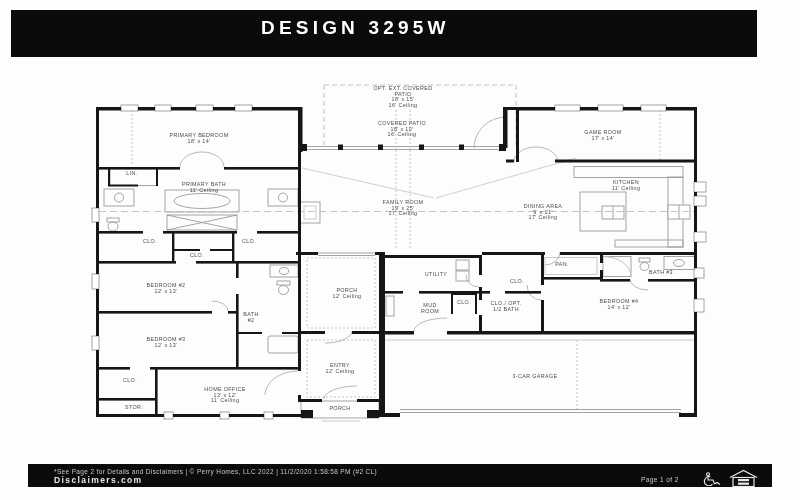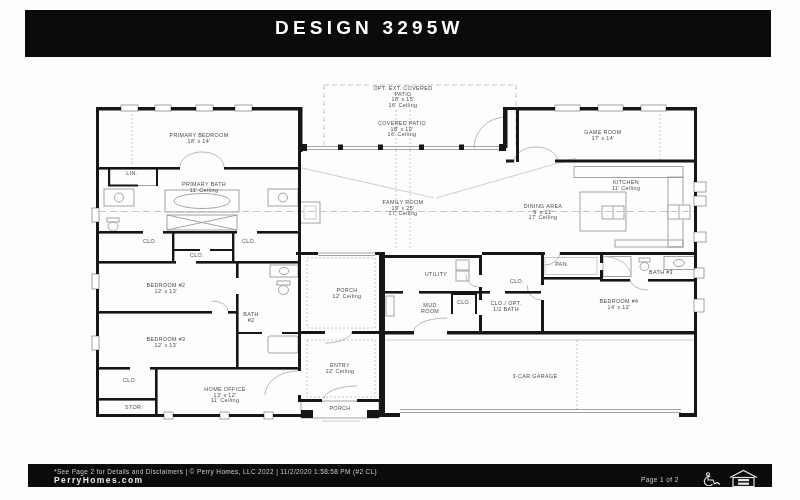--- a/index.html
+++ b/index.html
@@ -1,19 +1,19 @@
 <!DOCTYPE html>
 <html><head>
 <meta charset="utf-8">
 <style>
   html,body{margin:0;padding:0;background:#ffffff;}
   .page{position:relative;width:800px;height:500px;background:#fdfdfd;overflow:hidden;
         font-family:"Liberation Sans", sans-serif;}
   
-  .topbar{position:absolute;left:25px;top:10px;width:746px;height:47px;background:#0b0b0b;}
+  .topbar{position:absolute;left:11px;top:10px;width:746px;height:47px;background:#0b0b0b;}
   .topbar .title{position:absolute;left:250px;top:7px;color:#ffffff;font-size:19px;font-weight:bold;
                  letter-spacing:4.2px;white-space:nowrap;}
   .topbar .subtitle{position:absolute;left:250px;top:28px;color:#d8d8d8;font-size:9px;
                     letter-spacing:1.1px;white-space:nowrap;}
   
   .bottombar{position:absolute;left:28px;top:464px;width:744px;height:23px;background:#0b0b0b;}
   .bottombar .disclaimer{position:absolute;left:26px;top:4px;color:#c9c9c9;font-size:6.5px;
                          letter-spacing:0.35px;white-space:nowrap;}
   .bottombar .website{position:absolute;left:26px;top:11px;color:#e8e8e8;font-size:8.5px;font-weight:bold;
                       letter-spacing:1.4px;white-space:nowrap;}
@@ -354,21 +354,21 @@
         <div class="room-label" style="left: 225px; top: 396px;">HOME OFFICE
 13' x 12'
 11' Ceiling</div>
         <div class="room-label" style="left: 134px; top: 408px;">STOR.</div>
         <div class="room-label" style="left: 340px; top: 409px;">PORCH</div>
       </div>
   </div>
 
   <div class="bottombar">
     <div class="disclaimer">*See Page 2 for Details and Disclaimers  |  © Perry Homes, LLC 2022  |  11/2/2020 1:58:58 PM  (#2 CL)</div>
-    <div class="website">PerryHomes.com</div>
+    <div class="website">Disclaimers.com</div>
     <div class="pageind">Page 1 of 2</div>
     <svg class="icon" style="left:672px;top:8px" width="24" height="14" viewBox="0 0 24 14">
       <g stroke="#e8e8e8" stroke-width="1.1" fill="none">
         <circle cx="8" cy="2.2" r="1.5"></circle>
         <path d="M8,3.6 L8,8 L13,8 L14.5,12"></path>
         <path d="M10.5,4.8 A4.6,4.6 0 1,0 12.5,12.2"></path>
         <path d="M14.5,12 L17,10.5 L20,12.5"></path>
       </g>
     </svg>
     <svg class="icon" style="left:700px;top:5px" width="32" height="19" viewBox="0 0 32 19">

